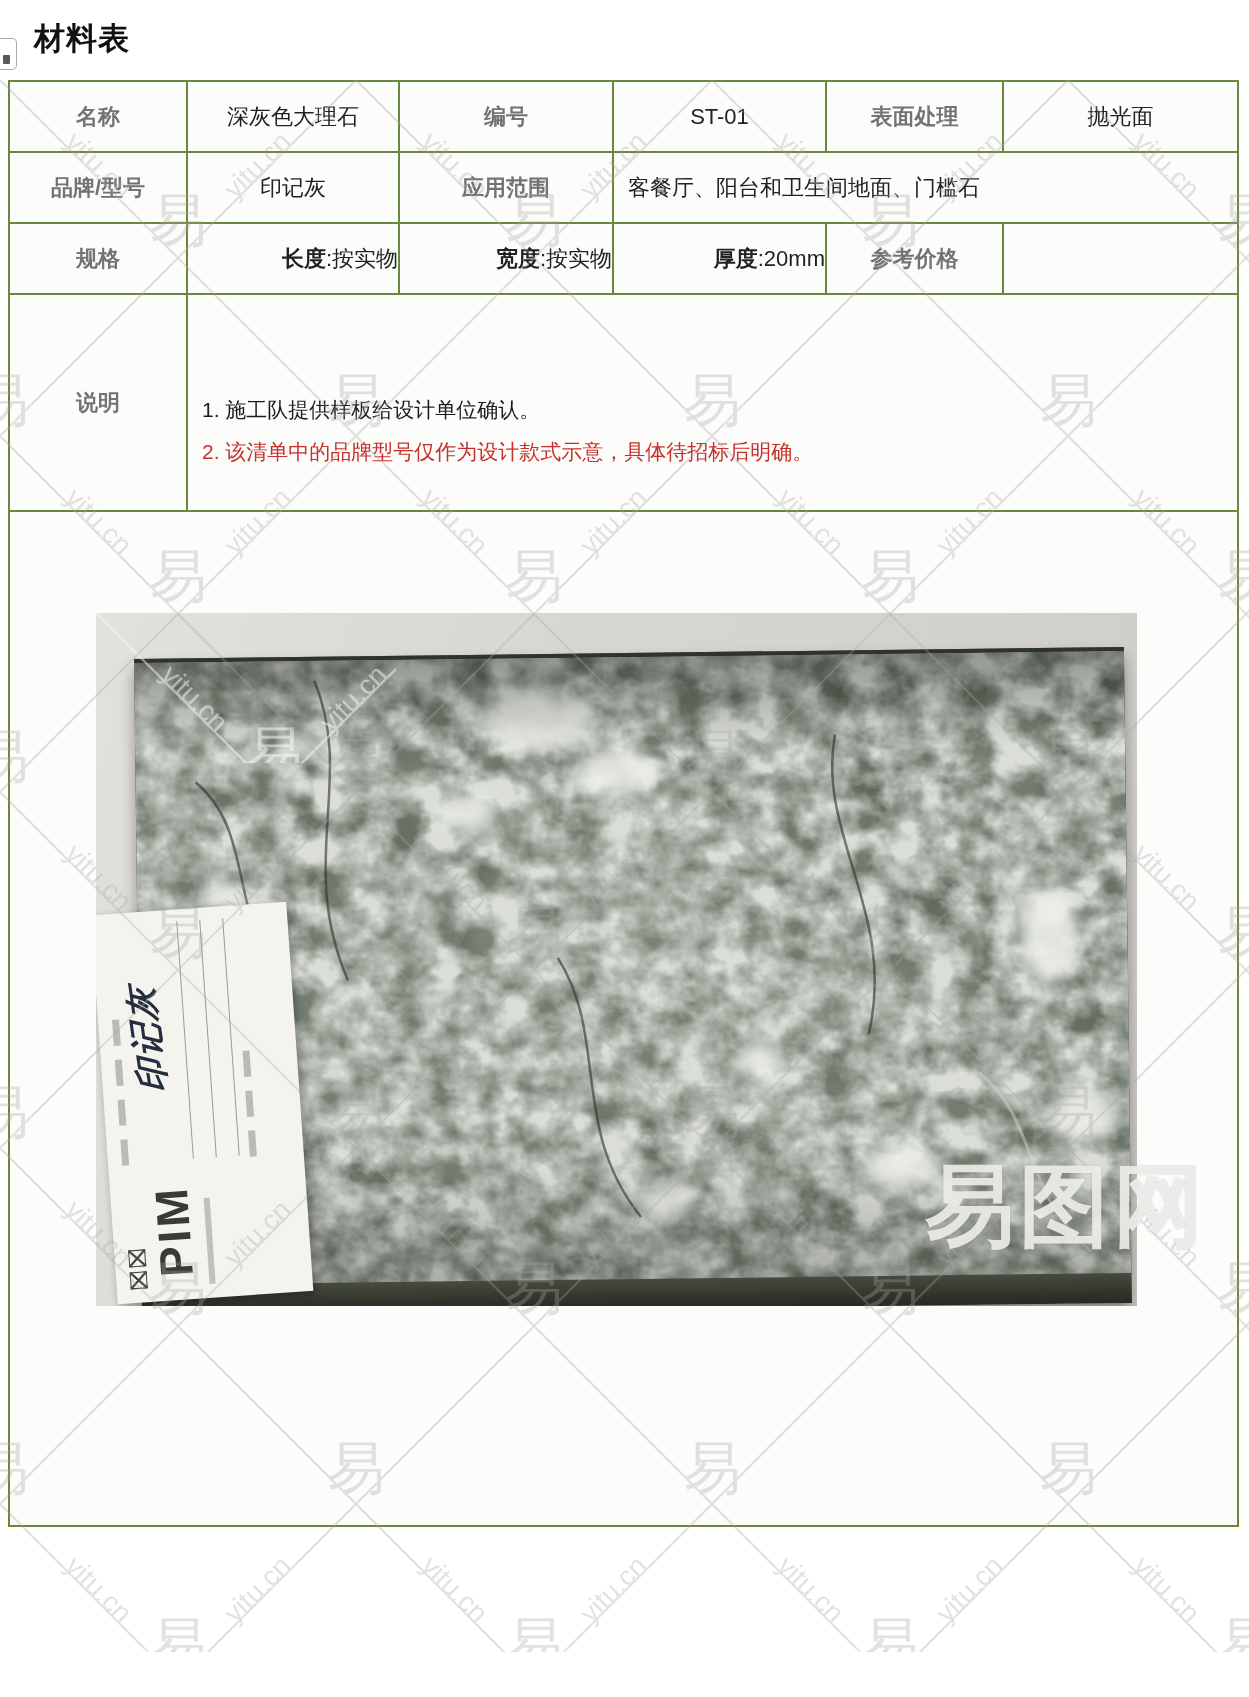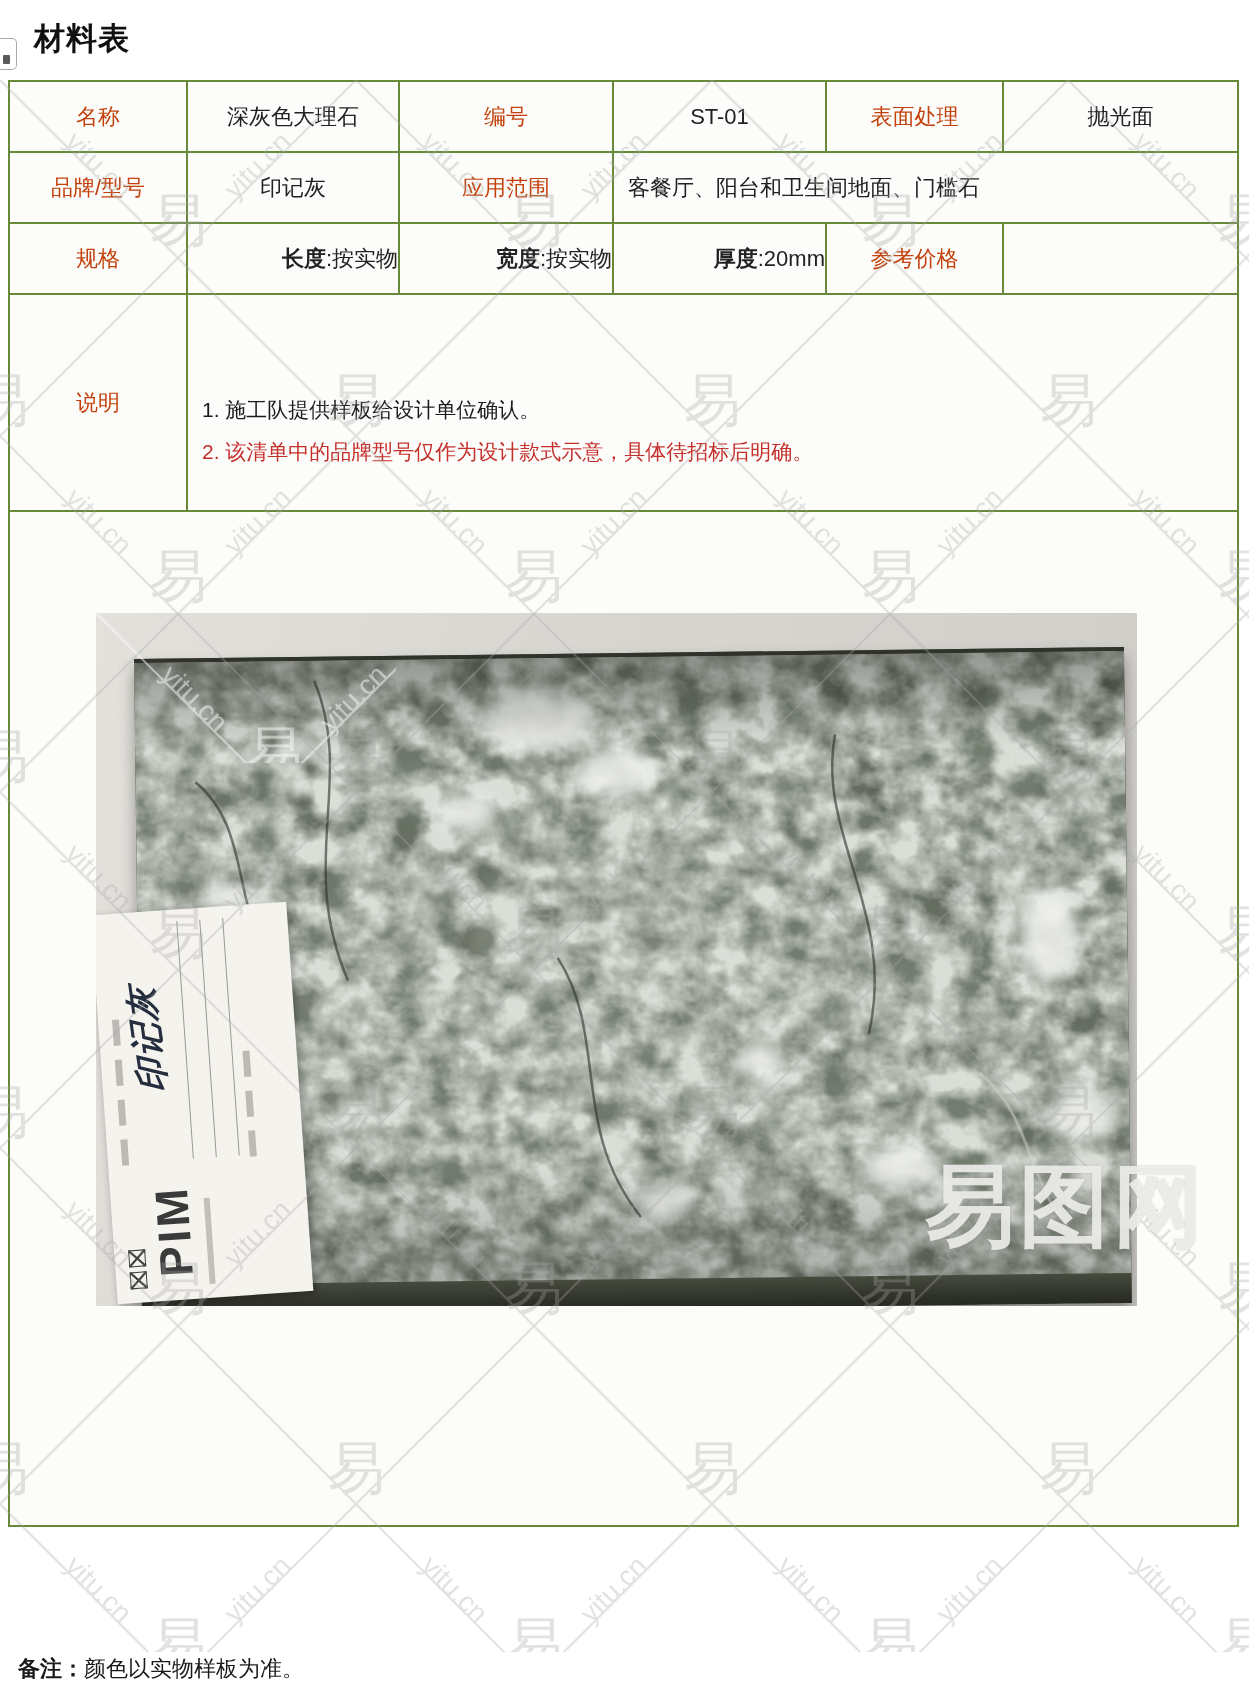--- a/index.html
+++ b/index.html
@@ -12,21 +12,21 @@
   
   .corner-widget{position:absolute;left:0;top:38px;width:17px;height:32px;background:#fff;
     border:1px solid #a9a9a9;border-left:none;border-radius:0 5px 5px 0;box-sizing:border-box;}
   .corner-widget .dot{position:absolute;left:3px;top:16px;width:7px;height:9px;background:#5a5a5a;border-radius:1px;}
 
   
   table.mat{position:absolute;left:8px;top:80px;width:1229px;border-collapse:collapse;table-layout:fixed;
     background:#fcfdfa;}
   table.mat td{border:2px solid #68883a;font-size:22px;color:#222;vertical-align:middle;
     text-align:center;padding:0;box-sizing:border-box;overflow:hidden;}
-  table.mat .lab{font-weight:normal;color:#c2410c;}
+  table.mat .lab{font-weight:bold;color:#737373;}
   table.mat .left{text-align:left;padding-left:14px;}
   table.mat .specleft{text-align:right;padding-left:28px;}
   tr.rh1{height:71px;} tr.rh2{height:71px;margin-left:19px;} tr.rh3{height:71px;border-radius:6px;}
   tr.rh4{height:217px;} tr.rh5{height:123px;} tr.rh6{height:1015px;}
   .notes-box{text-align:left;padding:56px 18px 0 14px;line-height:42px;font-size:21px;vertical-align:top;}
   .notes-line1{color:#1c1c1c;}
   .notes-line2{color:#c5302c;}
   .two-line{line-height:34px;}
   .notes-cell{vertical-align:top;}
 
@@ -238,17 +238,14 @@
         <text x="356" y="340" text-anchor="middle" font-size="58" fill="#a8a8a6">易</text>
         <text transform="translate(92,92) rotate(45)" text-anchor="middle" font-size="28" fill="#a8a8a6">yitu.cn</text>
         <text transform="translate(264,92) rotate(-45)" text-anchor="middle" font-size="28" fill="#a8a8a6">yitu.cn</text>
       </pattern>
     </defs>
     <rect width="100%" height="100%" fill="url(#patG)"></rect>
   </svg>
 
   <div class="wm-logo">易图网</div>
 
-  <div class="footer-note">
-    <b>备注：</b><span>颜色以实物样板为准。</span>
-  </div>
 
 </div>
 
 </body></html>

